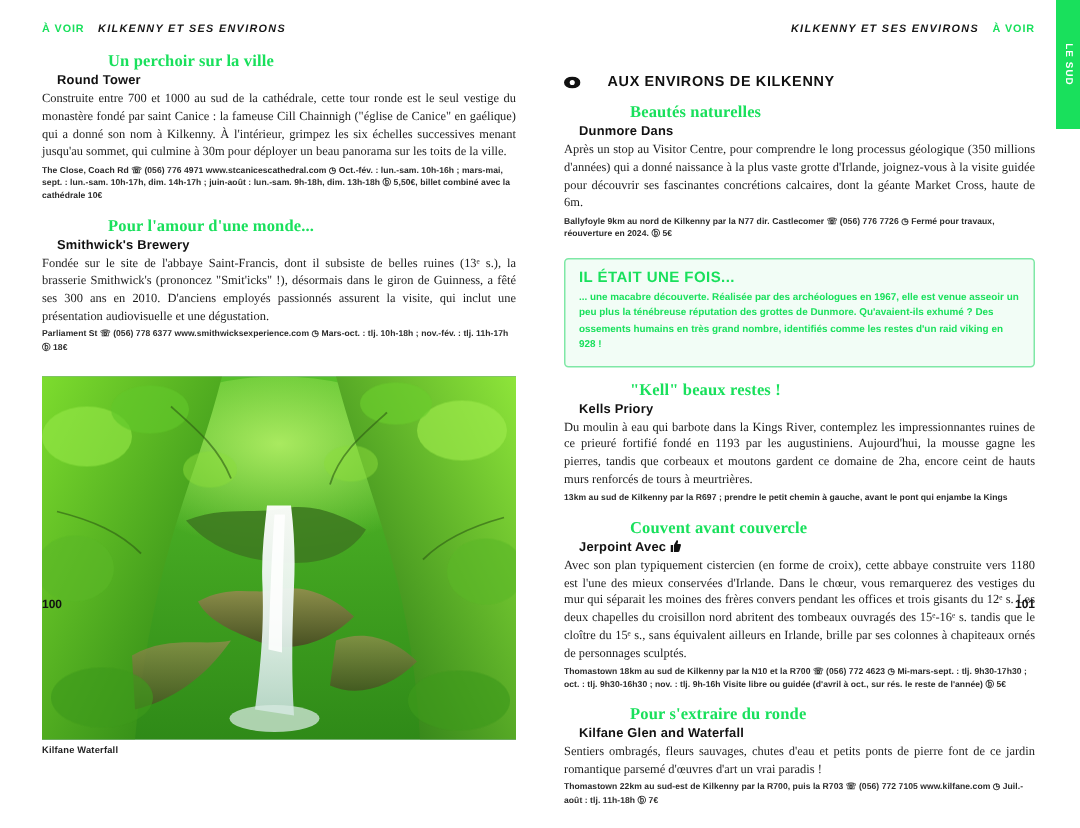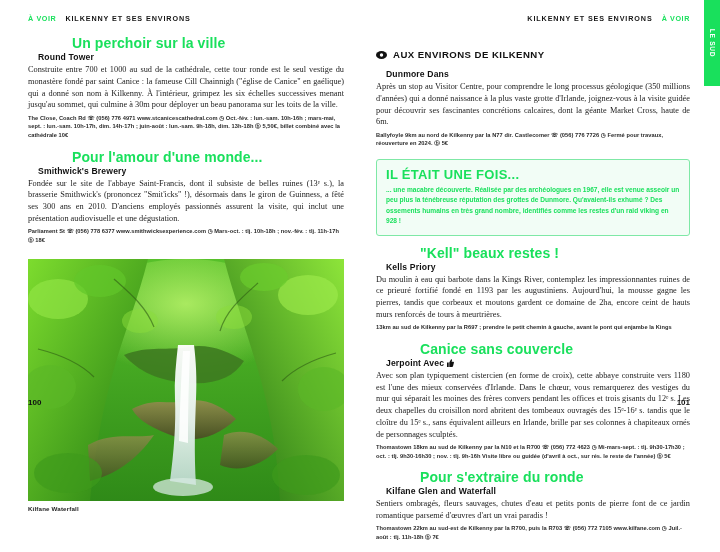--- a/index.html
+++ b/index.html
@@ -18,52 +18,52 @@
 
   
   .runhead{
     display:flex;align-items:baseline;gap:9px;
     font-family:"Liberation Sans", sans-serif;
     font-size:7.2px;font-weight:700;letter-spacing:.9px;
     padding-top:14px;
   }
   .runhead.right{justify-content:flex-end;}
   .rh-green{color:#19e05c;letter-spacing:.6px;}
-  .rh-dark{color:#161616;}
+  .rh-dark{color:#161616;font-style:italic;}
 
   
   .sidetab{
     position:absolute;top:0;right:0;width:16px;height:86px;
     background:#19e05c;
   }
   .sidetab span{
     position:absolute;top:50%;left:50%;
     transform:translate(-50%,-50%) rotate(90deg);
     white-space:nowrap;
     font-family:"Liberation Sans", sans-serif;
     font-size:6.6px;font-weight:700;letter-spacing:.7px;
     color:#ffffff;
   }
 
   
   .sectionhead{
-    display:flex;align-items:center;gap:6px;
+    display:flex;align-items:center;gap:18px;
     margin-top:26px;
   }
   .eye-icon{flex:0 0 auto;display:block;}
   .sectionhead .title{
     font-family:"Liberation Sans", sans-serif;
     font-size:9.6px;font-weight:700;letter-spacing:.45px;
     color:#111;
   }
 
   
   .kicker{
-    font-family:Liberation Sans, sans-serif;
-    font-size:14px;font-weight:700;color:#19e05c;
+    font-family:Liberation Serif, serif;
+    font-size:11px;font-weight:700;color:#19e05c;
     letter-spacing:.1px;margin:0;padding-left:44px;
   }
   .entryname{
     font-family:"Liberation Sans", sans-serif;
     font-size:8.6px;font-weight:700;color:#111;
     letter-spacing:.15px;margin:1px 0 2px 10px;
     display:flex;align-items:center;gap:3px;
   }
   .body{
     font-family:"Liberation Serif", serif;
@@ -82,21 +82,21 @@
   
   .callout{
     border:1px solid #7fe8a6;
     background:#f2fdf6;
     border-radius:3px;
     padding:7px 9px 8px 9px;
     margin:11px 0 0 0;
   }
   .callout h4{
     font-family:"Liberation Sans", sans-serif;
-    font-size:13px;font-weight:700;color:#19e05c;
+    font-size:10px;font-weight:700;color:#19e05c;
     margin:0 0 3px 0;letter-spacing:.3px;
   }
   .callout p{
     font-family:"Liberation Sans", sans-serif;
     font-size:6.6px;font-weight:700;line-height:1.58;
     color:#19e05c;margin:0;text-align:left;
   }
 
   
   .photo-wrap{margin-top:14px;}
@@ -232,39 +232,40 @@
 
     <div class="sectionhead">
       <svg class="eye-icon" width="11" height="8" viewBox="0 0 11 8">
         <ellipse cx="5.5" cy="4" rx="5.5" ry="4" fill="#111"></ellipse>
         <circle cx="5.5" cy="4" r="1.7" fill="#fff"></circle>
       </svg>
       <span class="title">AUX ENVIRONS DE KILKENNY</span>
     </div>
 
     <div class="entry">
+      <p class="kicker">Beautés naturelles</p>
       <p class="entryname">Dunmore Dans</p>
       <p class="body">Après un stop au Visitor Centre, pour comprendre le long processus géologique (350 millions d'années) qui a donné naissance à la plus vaste grotte d'Irlande, joignez-vous à la visite guidée pour découvrir ses fascinantes concrétions calcaires, dont la géante Market Cross, haute de 6m.</p>
       <p class="practical">Ballyfoyle 9km au nord de Kilkenny par la N77 dir. Castlecomer ☏ (056) 776 7726 ◷ Fermé pour travaux, réouverture en 2024. ⓑ 5€</p>
     </div>
 
     <div class="callout">
       <h4>IL ÉTAIT UNE FOIS...</h4>
       <p>... une macabre découverte. Réalisée par des archéologues en 1967, elle est venue asseoir un peu plus la ténébreuse réputation des grottes de Dunmore. Qu'avaient-ils exhumé ? Des ossements humains en très grand nombre, identifiés comme les restes d'un raid viking en 928 !</p>
     </div>
 
     <div class="entry">
       <p class="kicker">"Kell" beaux restes !</p>
       <p class="entryname">Kells Priory</p>
       <p class="body">Du moulin à eau qui barbote dans la Kings River, contemplez les impressionnantes ruines de ce prieuré fortifié fondé en 1193 par les augustiniens. Aujourd'hui, la mousse gagne les pierres, tandis que corbeaux et moutons gardent ce domaine de 2ha, encore ceint de hauts murs renforcés de tours à meurtrières.</p>
       <p class="practical">13km au sud de Kilkenny par la R697 ; prendre le petit chemin à gauche, avant le pont qui enjambe la Kings</p>
     </div>
 
     <div class="entry">
-      <p class="kicker">Canice sans couvercle</p>
+      <p class="kicker">Couvent avant couvercle</p>
       <p class="entryname">
         <span>Jerpoint Avec</span>
         <svg class="thumb-icon" width="7" height="8" viewBox="0 0 7 8">
           <path d="M0,3.4 h1.7 v4.6 H0 Z" fill="#111"></path>
           <path d="M2.3,3.4 L4.1,0.2 C4.8,0.1 5.2,0.7 5,1.4 L4.6,2.7 H6.3 C6.8,2.7 7.1,3.2 6.9,3.7 L6.0,7.2 C5.9,7.7 5.5,8 5.0,8 H2.3 Z" fill="#111"></path>
         </svg>
       </p>
       <p class="body">Avec son plan typiquement cistercien (en forme de croix), cette abbaye construite vers 1180 est l'une des mieux conservées d'Irlande. Dans le chœur, vous remarquerez des vestiges du mur qui séparait les moines des frères convers pendant les offices et trois gisants du 12ᵉ s. Les deux chapelles du croisillon nord abritent des tombeaux ouvragés des 15ᵉ-16ᵉ s. tandis que le cloître du 15ᵉ s., sans équivalent ailleurs en Irlande, brille par ses colonnes à chapiteaux ornés de personnages sculptés.</p>
       <p class="practical">Thomastown 18km au sud de Kilkenny par la N10 et la R700 ☏ (056) 772 4623 ◷ Mi-mars-sept. : tlj. 9h30-17h30 ; oct. : tlj. 9h30-16h30 ; nov. : tlj. 9h-16h Visite libre ou guidée (d'avril à oct., sur rés. le reste de l'année) ⓑ 5€</p>
     </div>

